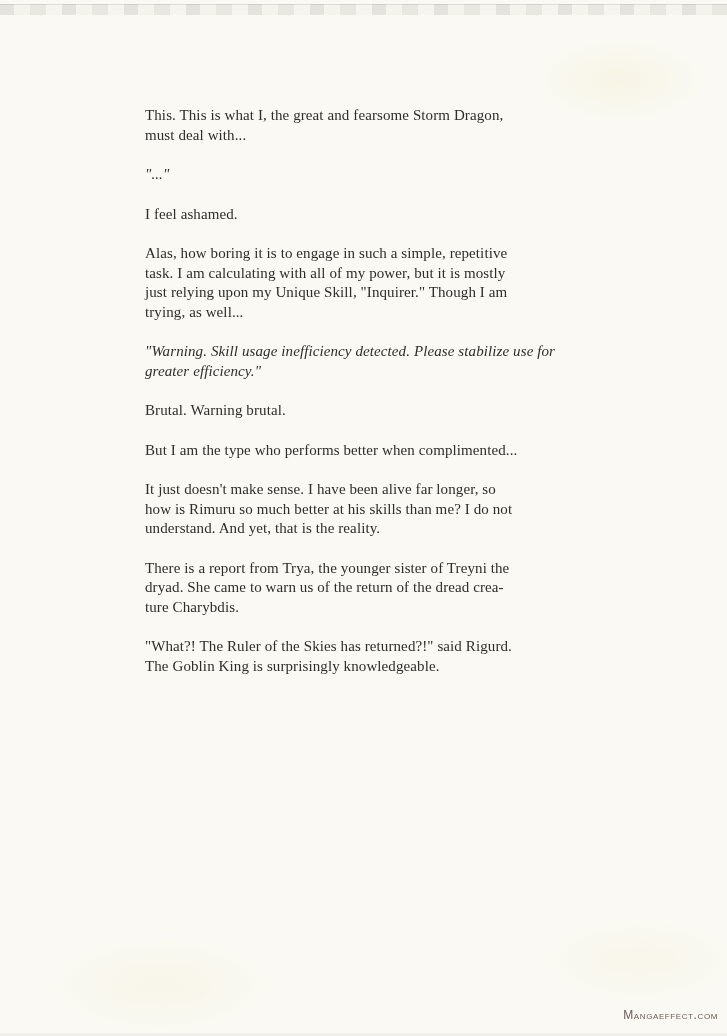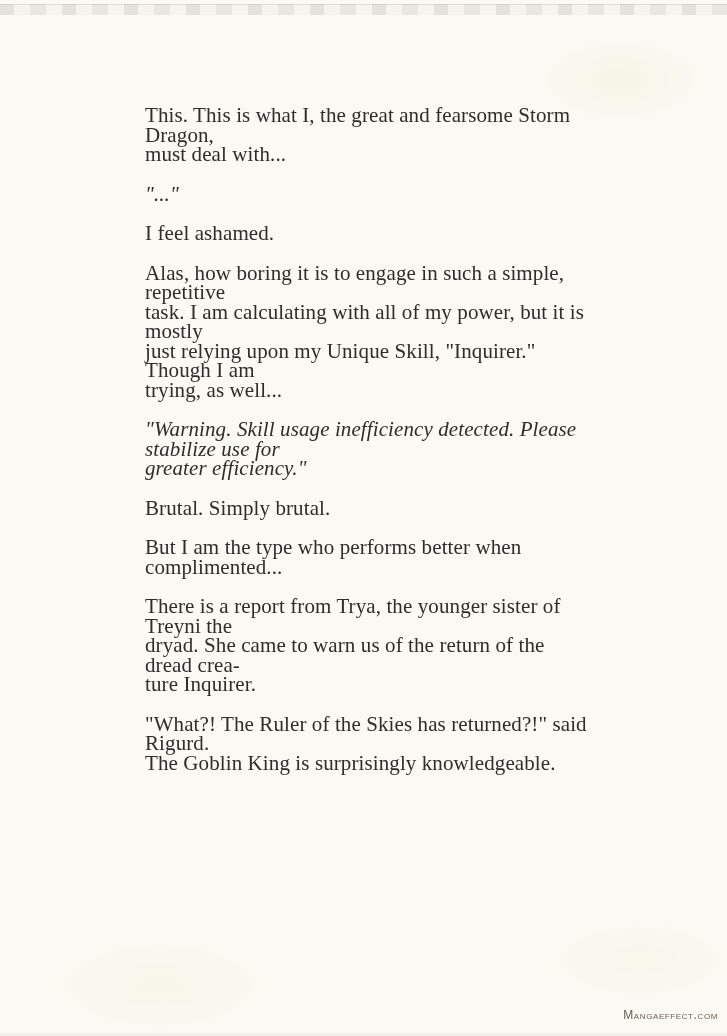--- a/index.html
+++ b/index.html
@@ -41,21 +41,21 @@
     width: 100%;
     height: 3px;
     background: rgba(120,118,110,0.07);
   }
   .text-block {
     position: absolute;
     left: 145px;
     top: 106px;
     width: 450px;
     color: #2f2d2a;
-    font-size: 21px;
+    font-size: 15px;
     line-height: 19.5px;
   }
   .para {
     margin: 0 0 20px 0;
     white-space: pre-line;
     letter-spacing: 0.1px;
   }
   .para.italic {
     font-style: italic;
   }
@@ -82,25 +82,28 @@
     <p class="para">This. This is what I, the great and fearsome Storm Dragon,
 must deal with...</p>
     <p class="para italic">"..."</p>
     <p class="para">I feel ashamed.</p>
     <p class="para">Alas, how boring it is to engage in such a simple, repetitive
 task. I am calculating with all of my power, but it is mostly
 just relying upon my Unique Skill, "Inquirer." Though I am
 trying, as well...</p>
     <p class="para italic">"Warning. Skill usage inefficiency detected. Please stabilize use for
 greater efficiency."</p>
-    <p class="para">Brutal. Simply brutal.</p>
+    <p class="para">Brutal. Warning brutal.</p>
     <p class="para">But I am the type who performs better when complimented...</p>
+    <p class="para">It just doesn't make sense. I have been alive far longer, so
+how is Rimuru so much better at his skills than me? I do not
+understand. And yet, that is the reality.</p>
     <p class="para">There is a report from Trya, the younger sister of Treyni the
 dryad. She came to warn us of the return of the dread crea-
-ture Inquirer.</p>
+ture Charybdis.</p>
     <p class="para">"What?! The Ruler of the Skies has returned?!" said Rigurd.
 The Goblin King is surprisingly knowledgeable.</p>
   </div>
 
   <div class="watermark">Mangaeffect.com</div>
 
   <div class="bottom-edge"></div>
 
 </div>
 

